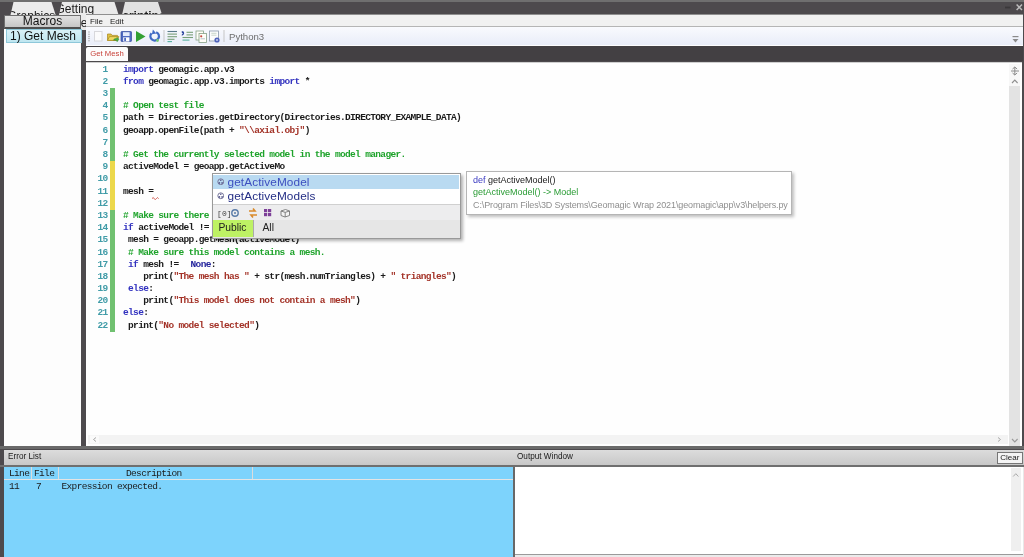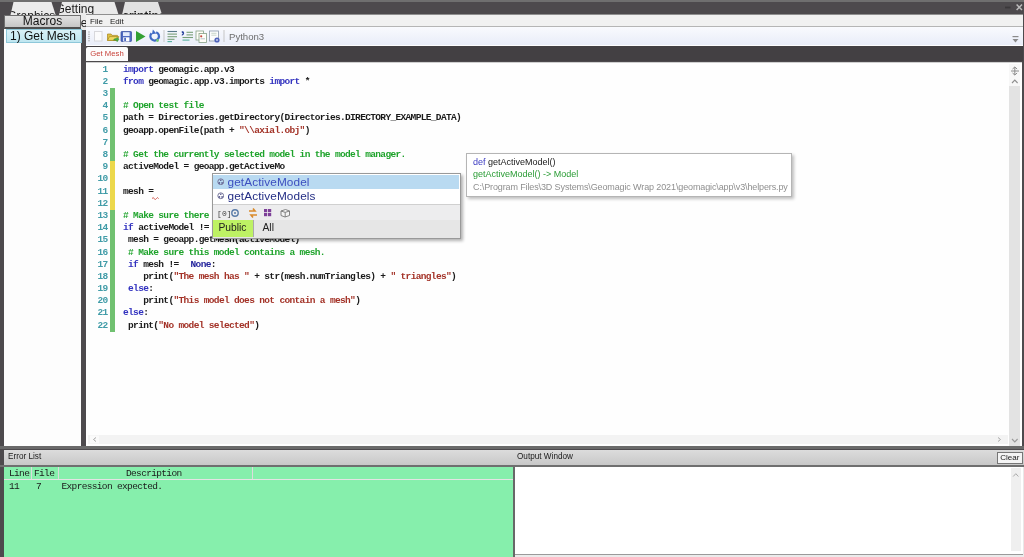--- a/index.html
+++ b/index.html
@@ -37,21 +37,21 @@
   .byellow{background:#ecd84b;}
   
   #vsb{position:absolute;right:2px;top:1px;width:11.5px;height:383px;background:#e3e3e3;}
   #vsbtop{position:absolute;left:0;top:0;width:11.5px;height:22px;background:#f7f7f7;}
   #hsb{position:absolute;left:2px;bottom:3px;width:920px;height:9px;background:#f3f3f3;}
   
   #bdiv{position:absolute;left:0px;top:446.2px;width:1024px;height:3.3px;background:#6a6a6a;}
   #bbar{position:absolute;left:4px;top:449.5px;width:1020px;height:15.5px;background:linear-gradient(#dcdcdc,#c8c8c8);
      font-size:8.2px;color:#1a1a1a;}
   #bbarline{position:absolute;left:0px;top:465px;width:1024px;height:2px;background:#6f6f6f;}
-  #errpanel{position:absolute;left:4px;top:467px;width:509px;height:90px;background:#86efac;
+  #errpanel{position:absolute;left:4px;top:467px;width:509px;height:90px;background:#7dd3fc;
      font-family:"Liberation Mono",monospace;font-size:9.5px;letter-spacing:-0.655px;color:#1a1a1a;}
   #outpanel{position:absolute;left:515px;top:467px;width:507.5px;height:86.5px;background:#ffffff;border-bottom:1px solid #9a9a9a;}
   #botdivider{position:absolute;left:513px;top:467px;width:2px;height:90px;background:#686868;}
   .colsep{position:absolute;top:0px;width:1px;height:12px;background:#dcdcdc;}
 </style></head>
 <body>
 <div id="w">
 
   <div class="abs" style="left:0;top:0;width:1024px;height:2px;background:#6f6f6f;"></div>
   <svg class="abs" style="left:1004px;top:2.5px;" width="20" height="9" viewBox="0 0 20 9">
@@ -273,18 +273,18 @@
           <rect x="52" y="6" width="3.2" height="3.2" fill="#7d3f98"></rect>
         <path d="M65 4 l4.5 -1.5 l4 1.5 l0 4.5 l-4.5 1.5 l-4 -1.5 z M65 4 l4.2 1.4 l4.3 -1.4 M69.2 5.4 l0 4.6" stroke="#777" stroke-width="0.9" fill="#f4f4f4"></path>
       </svg>
     </div>
     <div class="abs" style="left:0;top:46px;width:247px;height:17.5px;background:#e6e6e6;">
       <span class="abs" style="left:0px;top:0px;width:40px;height:17px;background:#bef264;border-right:1px solid #aaa;text-align:center;line-height:16px;color:#222;font-size:10.3px;letter-spacing:0;">Public</span>
       <span class="abs" style="left:50px;top:1.5px;color:#222;font-size:10.3px;letter-spacing:0;">All</span>
     </div>
   </div>
 
-  <div id="tooltip" class="abs" style="left:466px;top:153px;width:324px;height:42px;background:#fff;
+  <div id="tooltip" class="abs" style="left:466px;top:171px;width:324px;height:42px;background:#fff;
        border:1px solid #b5b5b5;box-shadow:2px 2px 3px rgba(0,0,0,0.25);font-size:9px;white-space:nowrap;">
     <div style="position:absolute;left:6px;top:2.5px;"><span style="color:#3c3cc2;">def</span> <span style="color:#1a1a1a;">getActiveModel()</span></div>
     <div style="position:absolute;left:6px;top:15px;color:#2a9c35;">getActiveModel() -&gt; Model</div>
     <div style="position:absolute;left:6px;top:27.5px;color:#8f8f8f;letter-spacing:-0.12px;">C:\Program Files\3D Systems\Geomagic Wrap 2021\geomagic\app\v3\helpers.py</div>
   </div>
 </div>
 </body></html>

